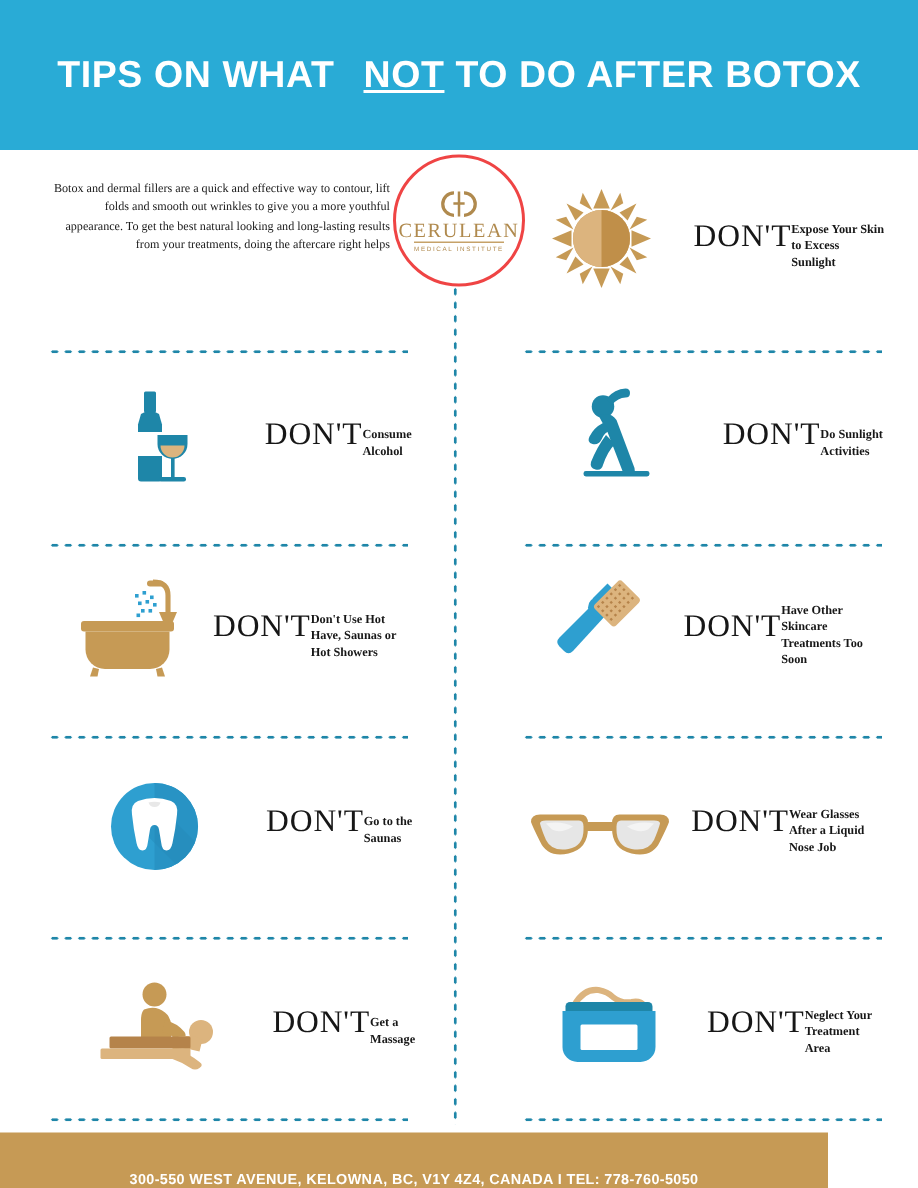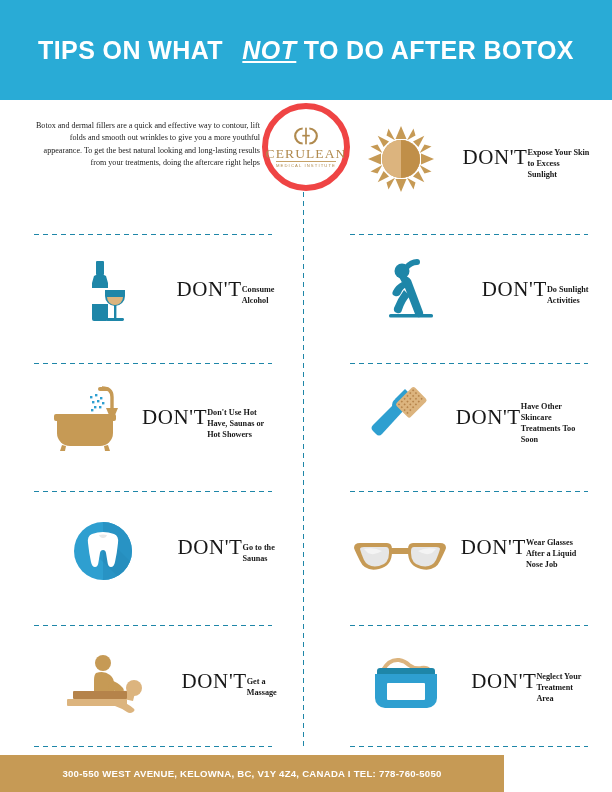--- a/index.html
+++ b/index.html
@@ -21,30 +21,30 @@
   .header-line {
     font-family:"Liberation Sans", sans-serif;
     font-weight:bold;
     color:#ffffff;
     font-size:25px;
     letter-spacing:.4px;
     line-height:29px;
     text-align:center;
     white-space:nowrap;
   }
-  .hdr-not { font-style:italic; text-decoration:underline;margin-left:12px; }
+  .hdr-not { text-decoration:underline;margin-left:12px; }
 
   
   .logo {
     position:absolute;
     left:262px; top:103px;
     width:88px; height:88px;
     border-radius:50%;
     background:#ffffff;
-    border:6px solid #ef4444;
+    border:2px solid #ef4444;
     display:flex; flex-direction:column;
     align-items:center; justify-content:center;
     z-index:6;
   }
   .logo-mark { width:34px; height:20px; margin-bottom:1px; }
   .logo-name {
     font-family:"Liberation Serif", serif;
     font-size:13.5px; letter-spacing:1.1px;
     color:#B08A4E;
     line-height:14px;
@@ -115,23 +115,23 @@
     font-size:8.2px;
     color:#171717;
     margin-top:16px;
     text-align:left;
     line-height:11px;
   }
 
   
   .footer {
     position:absolute; left:0; top:755px;
-    width:504px; height:37px;
+    width:552px; height:37px;
     background:#C69A55;
-    display:flex; align-items:center; justify-content:center;
+    display:flex; align-items:flex-end; justify-content:center;
   }
   .footer-text {
     font-family:"Liberation Sans", sans-serif;
     font-weight:bold;
     font-size:9.6px;
     letter-spacing:.25px;
     color:#ffffff;
     white-space:nowrap;
   }
 </style>

